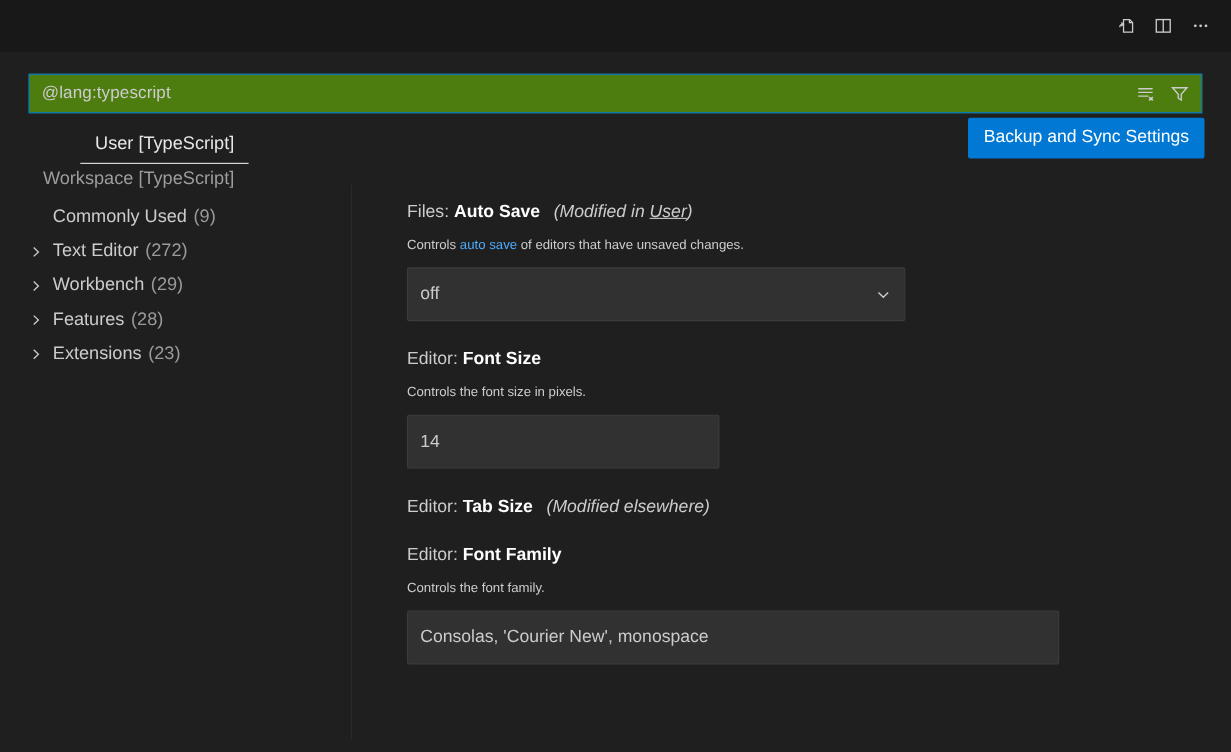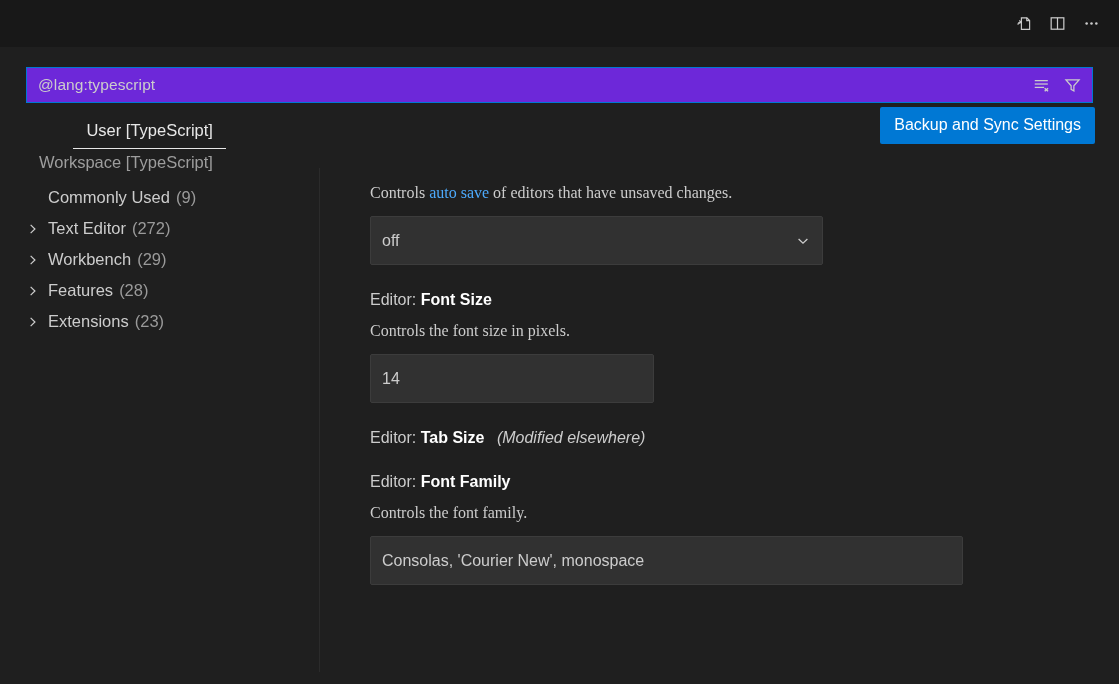--- a/index.html
+++ b/index.html
@@ -59,21 +59,21 @@
     border-radius: 4px;
   }
 
   
   .search-row {
     padding: 20px 26px 0 26px;
   }
   .search-box {
     position: relative;
     height: 36px;
-    background: #6d28d9;
+    background: #4d7c0f;
     border: 1px solid #0078d4;
     display: flex;
     align-items: center;
     padding-left: 11px;
   }
   .search-box .query {
     font-size: 15.5px;
     color: #cccccc;
     letter-spacing: .1px;
   }
@@ -194,24 +194,23 @@
   .setting-title .cat { color: #cccccc; font-weight: normal; }
   .setting-title .name { color: #ffffff; font-weight: bold; }
   .setting-title .modified {
     font-style: italic;
     color: #cccccc;
     margin-left: 8px;
     font-weight: normal;
   }
   .setting-title .modified .src { text-decoration: underline; }
   .setting-desc {
-    font-size: 16px;
+    font-size: 12px;
     color: #cccccc;
     margin-bottom: 14px;
-    font-family: Liberation Serif, serif;
   }
   .setting-desc .lnk { color: #4daafc; }
   .sel-input {
     background: #313131;
     border: 1px solid #3c3c3c;
     height: 49px;
     display: flex;
     align-items: center;
     padding: 0 11px;
     font-size: 16px;
@@ -328,20 +327,25 @@
           </svg>
       </span>
       <span>Extensions</span>
       <span class="count">(23)</span>
     </div>
   </div>
 
   <div class="settings-list">
 
     <div class="setting">
+      <div class="setting-title">
+        <span class="cat">Files:</span>
+        <span class="name">Auto Save</span>
+        <span class="modified"><span>(Modified in </span><span class="src">User</span><span>)</span></span>
+      </div>
       <div class="setting-desc"><span>Controls </span><span class="lnk">auto save</span><span> of editors that have unsaved changes.</span></div>
       <div class="sel-input dropdown">
         <span>off</span>
         <span class="chev-d">
           <svg width="16" height="16" viewBox="0 0 16 16" fill="none" stroke="#cccccc" stroke-width="1.3">
               <path d="M3.6 6 8 10.2 12.4 6"></path>
             </svg>
         </span>
       </div>
     </div>

